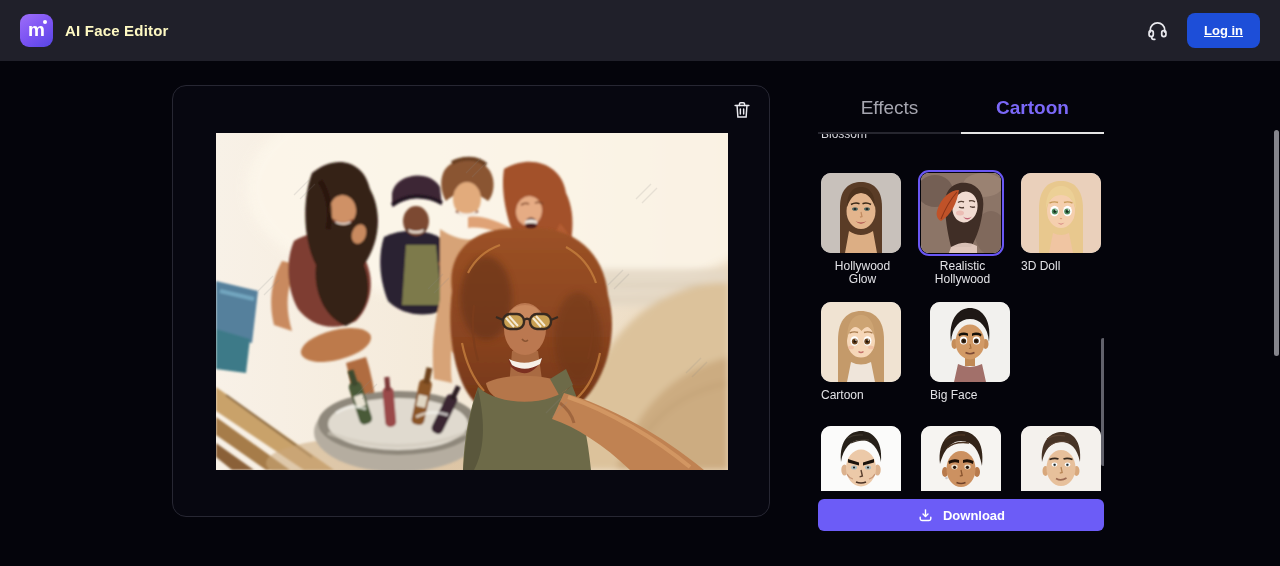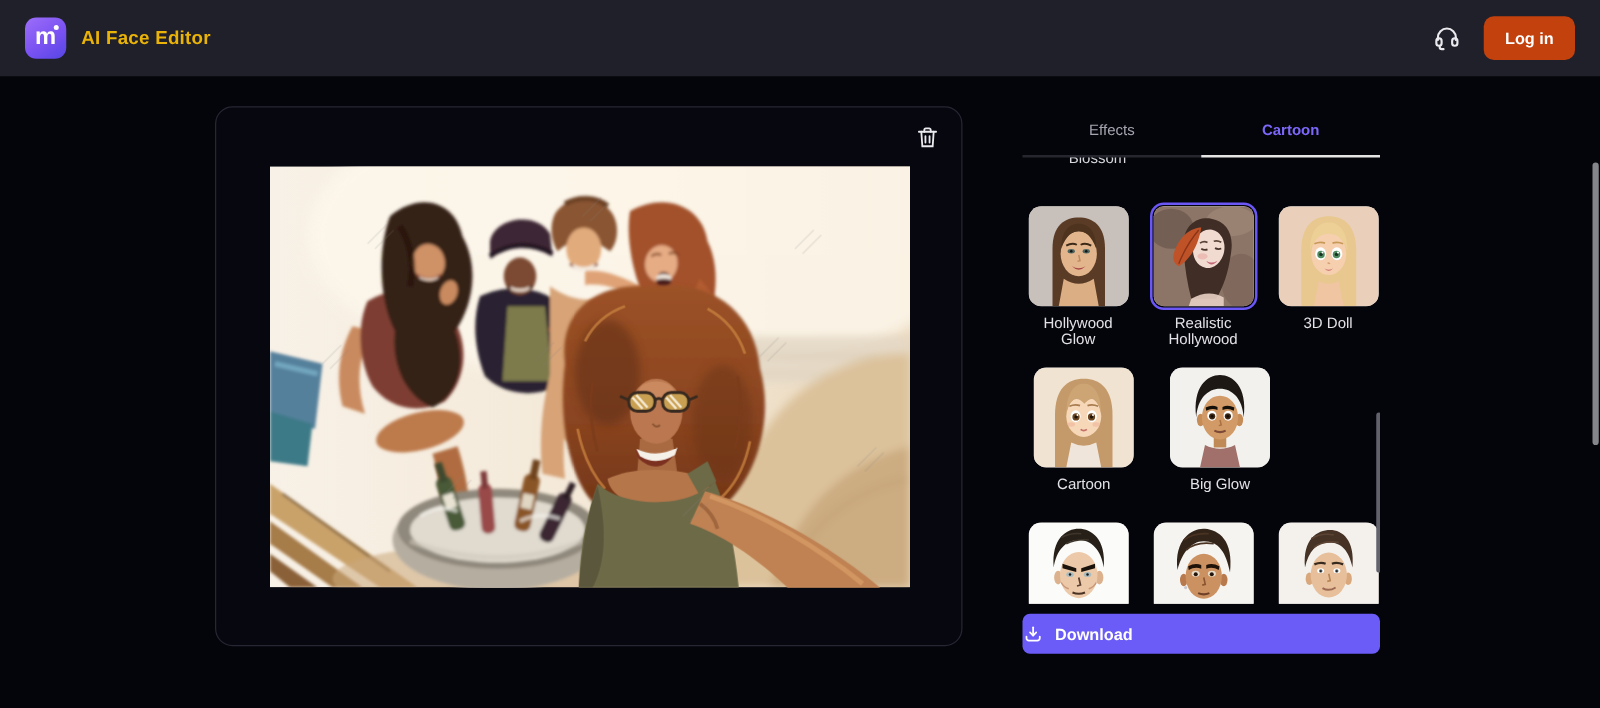--- a/index.html
+++ b/index.html
@@ -17,81 +17,82 @@
     display:flex; align-items:center; padding:0 20px;
   }
   .logo {
     width:33px; height:33px; border-radius:9px;
     background:linear-gradient(145deg,#9d6ef9 0%,#7a52f2 55%,#5546e4 100%);
     display:flex; align-items:center; justify-content:center;
     position:relative; cursor:pointer; flex:0 0 auto;
   }
   .logo .m { color:#fff; font-weight:bold; font-size:19px; line-height:1; margin-top:-3px; }
   .logo .dot { position:absolute; top:6px; right:6px; width:4px; height:4px; border-radius:50%; background:#fff; }
-  .app-title { margin-left:12px; font-size:15px; font-weight:bold; color:#eab308; letter-spacing:.2px; }
+  .app-title { margin-left:12px; font-size:15px; font-weight:bold; color:#fef9c3; letter-spacing:.2px; }
   .nav-right { margin-left:auto; display:flex; align-items:center; gap:18px; }
   .icon-btn { background:none; border:none; cursor:pointer; display:flex; align-items:center; }
   .login-btn {
-    background:#c2410c; border:none; border-radius:8px; cursor:pointer;
+    background:#1d4ed8; border:none; border-radius:8px; cursor:pointer;
     color:#fff; font-family:inherit; font-size:13px; font-weight:bold;
     padding:10px 17px;
+    text-decoration:underline;
   }
 
   
   .editor-panel {
     position:absolute; left:172px; top:85px; width:598px; height:432px;
     border:1px solid #272733; border-radius:14px; background:#070710;
   }
   .trash-btn {
     position:absolute; top:13px; right:15px; width:24px; height:24px;
     background:none; border:none; cursor:pointer; padding:0;
   }
   .photo-wrap { position:absolute; left:43px; top:47px; width:512px; height:337px; overflow:hidden; }
   .photo-wrap svg { display:block; width:512px; height:337px; }
 
   
   .side-panel { position:absolute; left:818px; top:90px; width:286px; }
   .tabs { display:flex; }
   .tab {
     flex:1; padding:7px 0 13px;
-    font-size:12px; color:#a6a6b0; cursor:pointer;
+    font-size:19px; color:#a6a6b0; cursor:pointer;
     border-bottom:2px solid #26262f; background:none; border-top:none; border-left:none; border-right:none;
     font-family:inherit;
   }
   .tab.active { color:#7b68f8; font-weight:bold; border-bottom:2px solid #e5e5e5; }
 
   .scroll-area { position:relative; height:357px; overflow:hidden; }
   .clipped-label {
     display:block; width:80px; margin-left:3px; margin-top:-7px;
-    font-size:12px; line-height:14px; color:#d8d8de; text-align:right;
+    font-size:12px; line-height:14px; color:#d8d8de; text-align:left;
   }
   .thumb-row { display:flex; gap:17px; margin-left:3px; }
   .row-1 { margin-top:32px; }
   .row-2 { margin-top:16px; }
   .row-3 { margin-top:24px; }
-  .style-card { width:92px; display:flex; flex-direction:column; align-items:center; cursor:pointer; }
+  .style-card { width:92px; display:flex; flex-direction:column; align-items:flex-start; cursor:pointer; }
   .thumb {
     width:80px; height:80px; border-radius:10px; overflow:hidden; background:#d8d4d0;
   }
   .thumb svg { display:block; width:80px; height:80px; }
   .style-card.selected .thumb { outline:2px solid #6a57f5; outline-offset:1px; border-radius:8px; }
   .style-label {
     margin-top:7px; font-size:12px; line-height:13px; color:#e2e2e6;
     text-align:center; min-height:13px;
   }
   .panel-scrollbar {
     position:absolute; right:-1px; top:204px; width:4px; height:128px;
     background:#62626c; border-radius:2px; cursor:pointer;
   }
 
   .download-btn {
     margin-top:8px; width:100%; height:32px;
     background:#6c5cf7; border:none; border-radius:6px; cursor:pointer;
     color:#fff; font-family:inherit; font-size:13px; font-weight:bold;
-    display:flex; align-items:center; gap:9px;
+    display:flex; align-items:center; justify-content:center; gap:9px;
   }
 
   .page-scrollbar {
     position:absolute; right:1px; top:130px; width:5px; height:226px;
     background:#85858c; border-radius:3px; cursor:pointer;
   }
 </style>
 </head>
 <body>
 
@@ -403,21 +404,21 @@
             <ellipse cx="33.5" cy="38.5" rx="3.7" ry="4" fill="#fff"></ellipse>
               <circle cx="33.7" cy="39" r="2.5" fill="#3a2614"></circle>
               <circle cx="33.7" cy="39" r="1.1" fill="#120a04"></circle>
             <ellipse cx="46.5" cy="38.5" rx="3.7" ry="4" fill="#fff"></ellipse>
               <circle cx="46.3" cy="39" r="2.5" fill="#3a2614"></circle>
               <circle cx="46.3" cy="39" r="1.1" fill="#120a04"></circle>
             <path d="M40,42 l1,4 l-2,.5" stroke="#aa7240" stroke-width="1.2" fill="none"></path>
             <path d="M35.5,50.5 Q40,53 44.5,50.5" stroke="#7c4a36" stroke-width="1.7" fill="none"></path>
           </svg>
         </div>
-        <span class="style-label">Big Glow</span>
+        <span class="style-label">Big Face</span>
       </div>
 
     </div>
 
     <div class="thumb-row row-3">
       <div class="style-card">
         <div class="thumb">
           <svg viewBox="0 0 80 80">
             <rect width="80" height="80" fill="#fbfbfa"></rect>
             <ellipse cx="23.5" cy="44" rx="3.2" ry="5.5" fill="#dcb28e"></ellipse>

